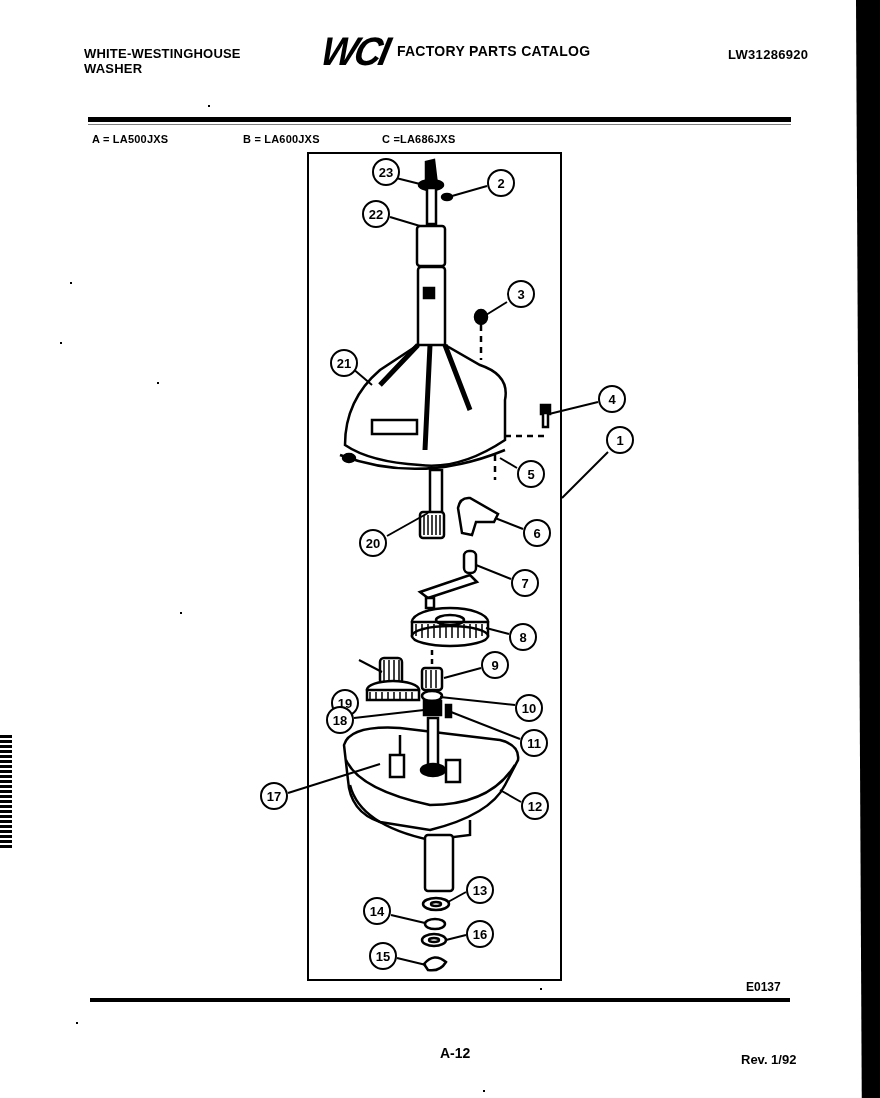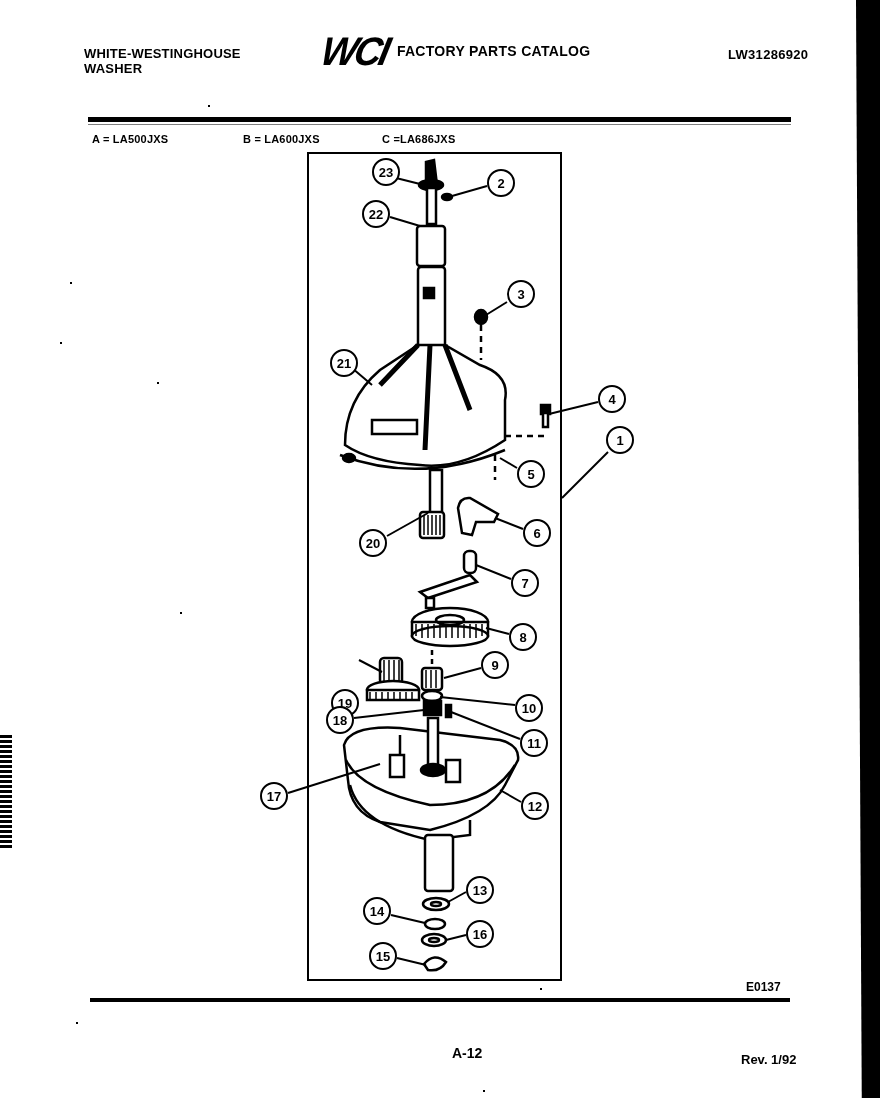--- a/index.html
+++ b/index.html
@@ -18,21 +18,21 @@
       font-family: "Liberation Sans", sans-serif;
     }
     .catalog { margin-left: 10px; font-weight: 700; font-size: 14px; letter-spacing: 0.3px; }
     .hdr-right { left: 700px; top: 47px; font-weight: 900; font-size: 13px; letter-spacing: 0.3px; padding-left: 28px; }
     .rule-top { left: 88px; top: 117px; width: 703px; height: 5px; background: #000; }
     .rule-top2 { left: 88px; top: 124px; width: 703px; height: 1px; background: #000; opacity: .5; }
     .model { top: 133px; font-weight: 900; font-size: 11px; letter-spacing: 0.2px; }
     .frame { left: 307px; top: 152px; width: 255px; height: 829px; border: 2.5px solid #000; box-sizing: border-box; }
     .rule-bot { left: 90px; top: 998px; width: 700px; height: 4px; background: #000; }
     .figno { left: 746px; top: 980px; font-weight: 900; font-size: 12px; }
-    .page { left: 440px; top: 1045px; font-weight: 900; font-size: 14px; margin-left: 12px; }
+    .page { left: 440px; top: 1045px; font-weight: 900; font-size: 14px; }
     .rev { left: 741px; top: 1052px; font-weight: 900; font-size: 13px; }
     .edge { right: 0; top: 0; width: 24px; height: 1098px; background: #000;
       clip-path: polygon(0 0, 100% 0, 100% 100%, 24% 100%); }
     .left-noise { left: 0; top: 735px; width: 12px; height: 115px;
       background: repeating-linear-gradient(#000 0 3px, #fff 3px 5px); }
     .callout {
       position: absolute; width: 28px; height: 28px; border: 2.5px solid #000; border-radius: 50%;
       box-sizing: border-box; background: #fff;
       display: flex; align-items: center; justify-content: center;
       font-weight: 900; font-size: 13px; font-family: "Liberation Sans", sans-serif;

